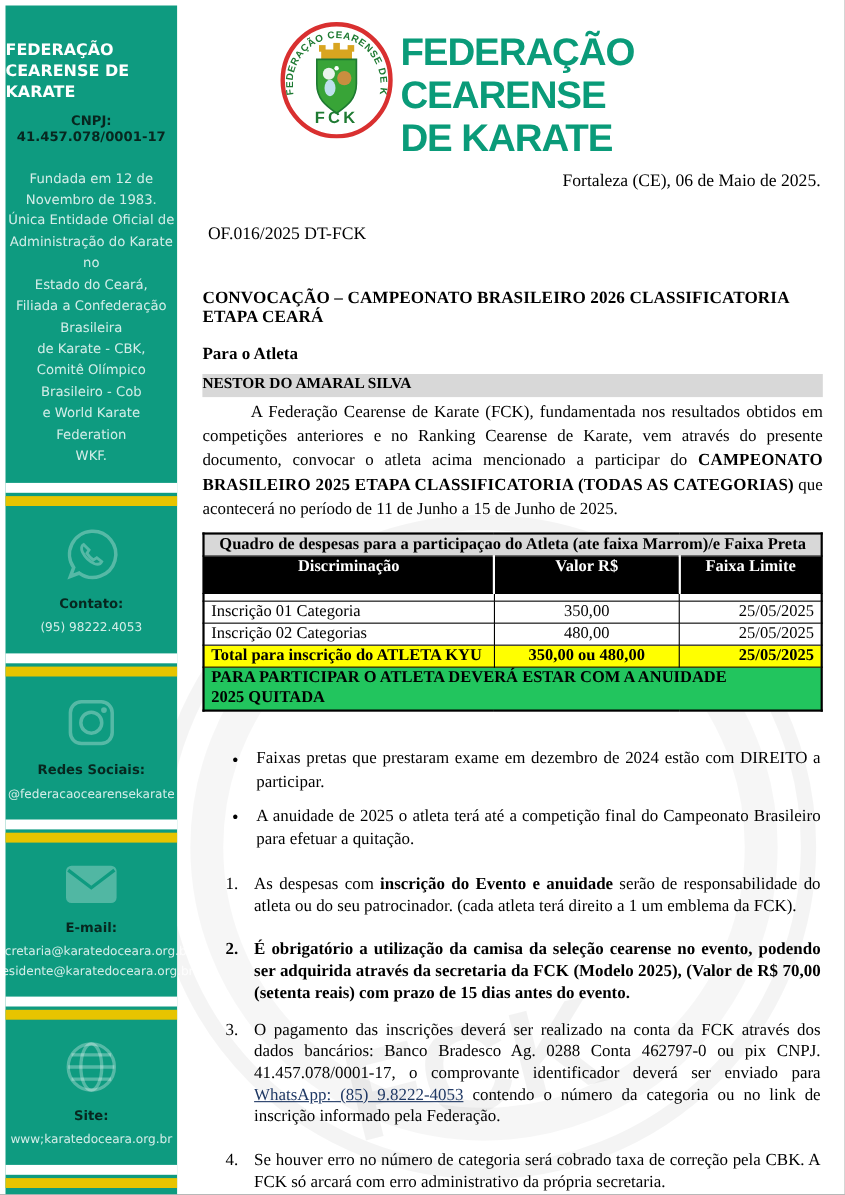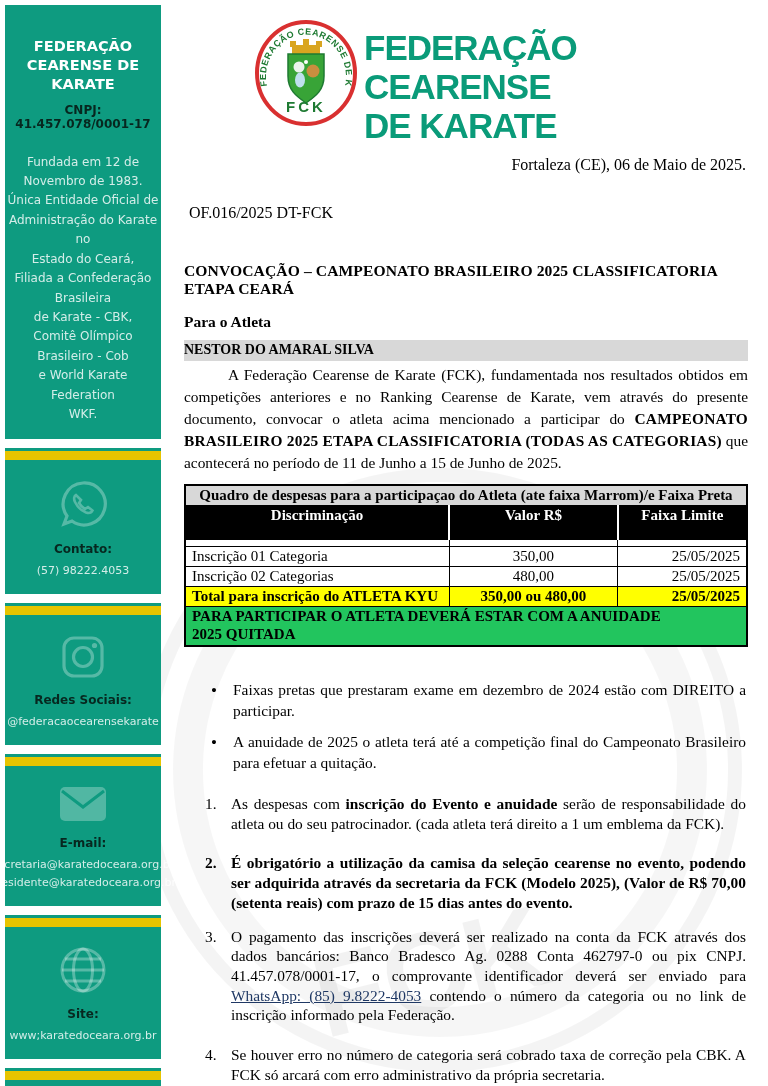--- a/index.html
+++ b/index.html
@@ -11,21 +11,21 @@
   }
   
   .watermark { position:absolute; left:130px; top:450px; z-index:0; opacity:1; pointer-events:none; }
   
   .sidebar {
     position:absolute; left:5px; top:5px; width:156px; height:1081px;
     background:#0E9B80; z-index:2;
     font-family:"DejaVu Sans","Liberation Sans",sans-serif;
     display:flex; flex-direction:column; align-items:center;
   }
-  .sb-title { margin-top:32px; color:#fff; font-weight:700; font-size:14.5px; line-height:1.3; text-align:center; }
+  .sb-title { margin-top:32px; color:#fff; font-weight:700; font-size:14.5px; line-height:1.3; text-align:left; }
   .sb-cnpj  { margin-top:9px; color:#07271f; font-weight:700; font-size:12px; text-align:center; }
   .sb-about { margin-top:22px; color:rgba(255,255,255,0.82); font-size:12px; line-height:1.62; text-align:center; }
   .sb-about span { display:block; }
   .sb-div { width:100%; margin-top:14px; }
   .sb-div .w { height:9px; background:#ffffff; }
   .sb-div .y { height:9px; background:#E7C400; margin-top:3px; }
   .sb-sec { display:flex; flex-direction:column; align-items:center; margin-top:16px; }
   .sb-sec svg { display:block; }
   .sb-label { margin-top:10px; color:#07271f; font-weight:700; font-size:12px; text-align:center; }
   .sb-lines { margin-top:6px; color:rgba(255,255,255,0.82); font-size:11px; line-height:1.65; text-align:center; }
@@ -110,21 +110,21 @@
         <div class="y"></div>
       </div>
 
     <div class="sb-sec">
       <svg width="56" height="56" viewBox="0 0 56 56" fill="none" stroke="rgba(255,255,255,0.30)" stroke-width="3.2">
         <path d="M28 7 a21 21 0 1 1 -11 38 l-8 3 3 -8 a21 21 0 0 1 16 -33 z"></path>
         <path d="M21 19 c-2 1 -2.5 4 -1 7 c2.5 5 6 8.5 11 10.5 c3 1 5.5 0 6.5 -2 l-4.5 -3.5 l-3 2 c-2.5 -1.5 -4.5 -3.5 -6 -6 l2 -3 z" stroke-width="2.6"></path>
       </svg>
       <div class="sb-label">Contato:</div>
       <div class="sb-lines">
-          <span>(57) 98222.4053</span>
+          <span>(95) 98222.4053</span>
         </div>
     </div>
     <div class="sb-div">
         <div class="w"></div>
         <div class="y"></div>
       </div>
 
     <div class="sb-sec">
       <svg width="52" height="52" viewBox="0 0 52 52" fill="none" stroke="rgba(255,255,255,0.30)" stroke-width="3.2">
         <rect x="7" y="7" width="38" height="38" rx="10"></rect>
@@ -214,21 +214,21 @@
         <text x="52" y="92" text-anchor="middle" font-family="Liberation Sans, sans-serif" font-weight="bold" font-size="15" letter-spacing="3" fill="#1E7A32">FCK</text>
       </svg>
       <div class="org-title">
         <span>FEDERAÇÃO CEARENSE</span><br>
         <span>DE KARATE</span>
       </div>
     </div>
 
     <div class="date-line">Fortaleza (CE), 06 de Maio de 2025.</div>
     <div class="ref-line">OF.016/2025 DT-FCK</div>
-    <div class="doc-title">CONVOCAÇÃO – CAMPEONATO BRASILEIRO 2025 CLASSIFICATORIA ETAPA CEARÁ</div>
+    <div class="doc-title">CONVOCAÇÃO – CAMPEONATO BRASILEIRO 2026 CLASSIFICATORIA ETAPA CEARÁ</div>
     <div class="to-label">Para o Atleta</div>
     <div class="athlete-band">NESTOR DO AMARAL SILVA</div>
 
     <p class="intro"><span>A Federação Cearense de Karate (FCK), fundamentada nos resultados obtidos em competições anteriores e no Ranking Cearense de Karate, vem através do presente documento, convocar o atleta acima mencionado a participar do </span><b>CAMPEONATO BRASILEIRO 2025 ETAPA CLASSIFICATORIA (TODAS AS CATEGORIAS)</b><span> que acontecerá no período de 11 de Junho a 15 de Junho de 2025.</span></p>
 
     <table class="quadro">
       <colgroup>
           <col style="width:47%">
           <col style="width:30%">
           <col style="width:23%">

